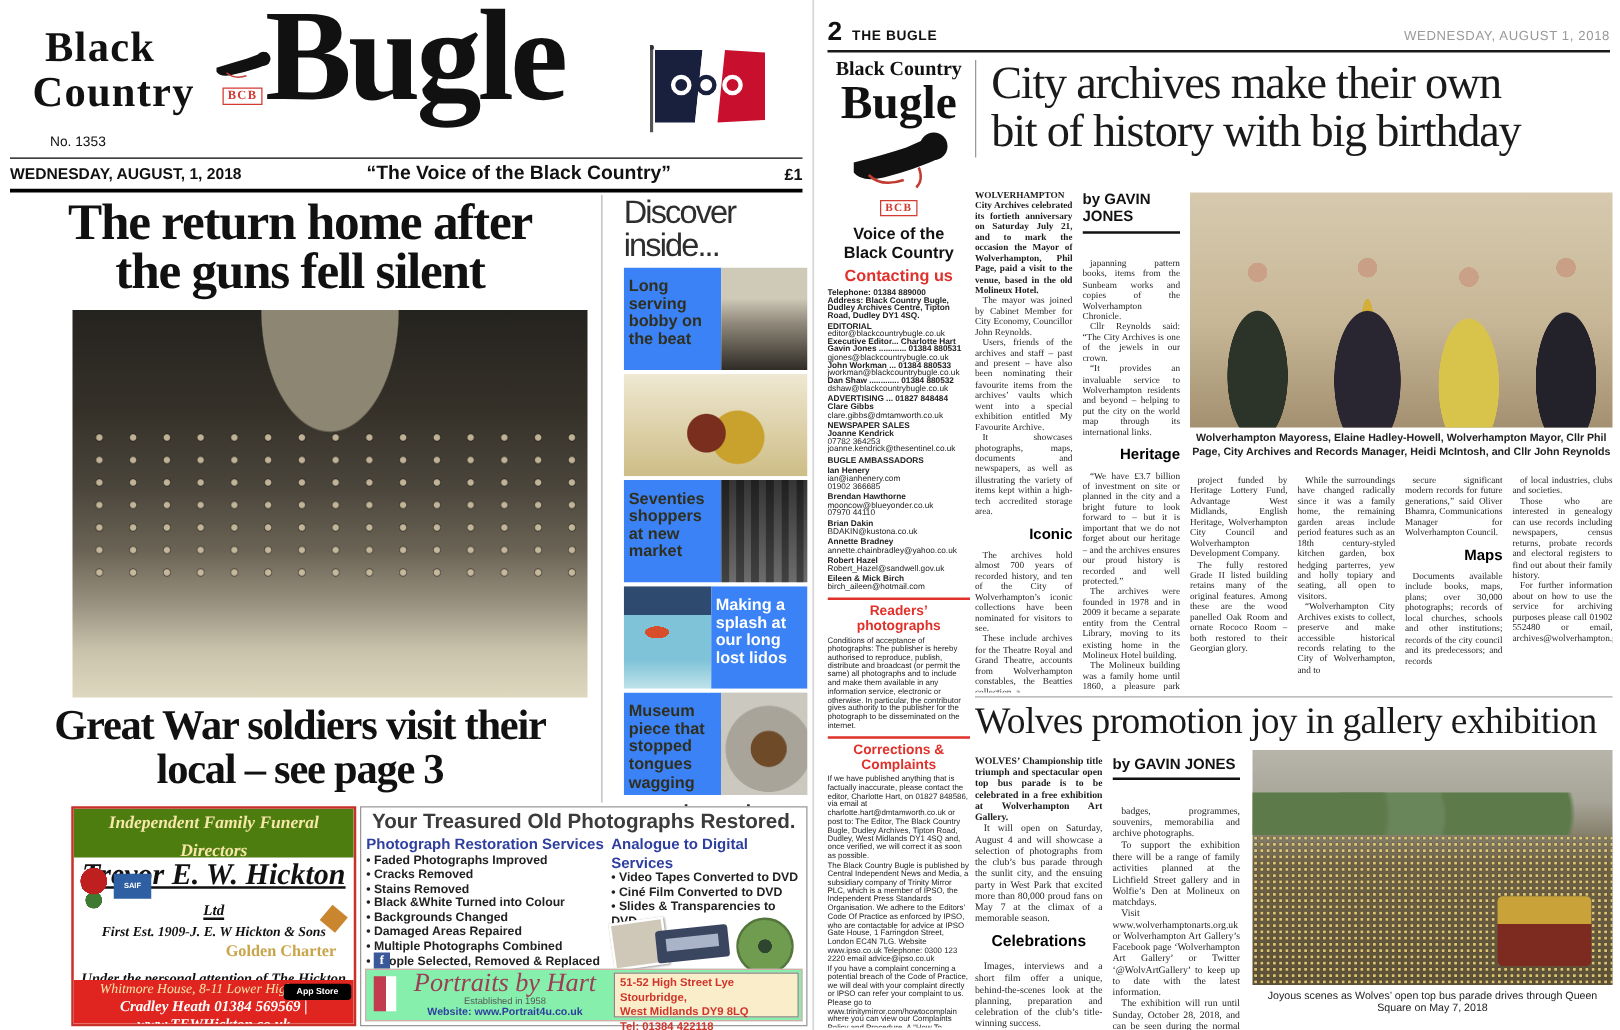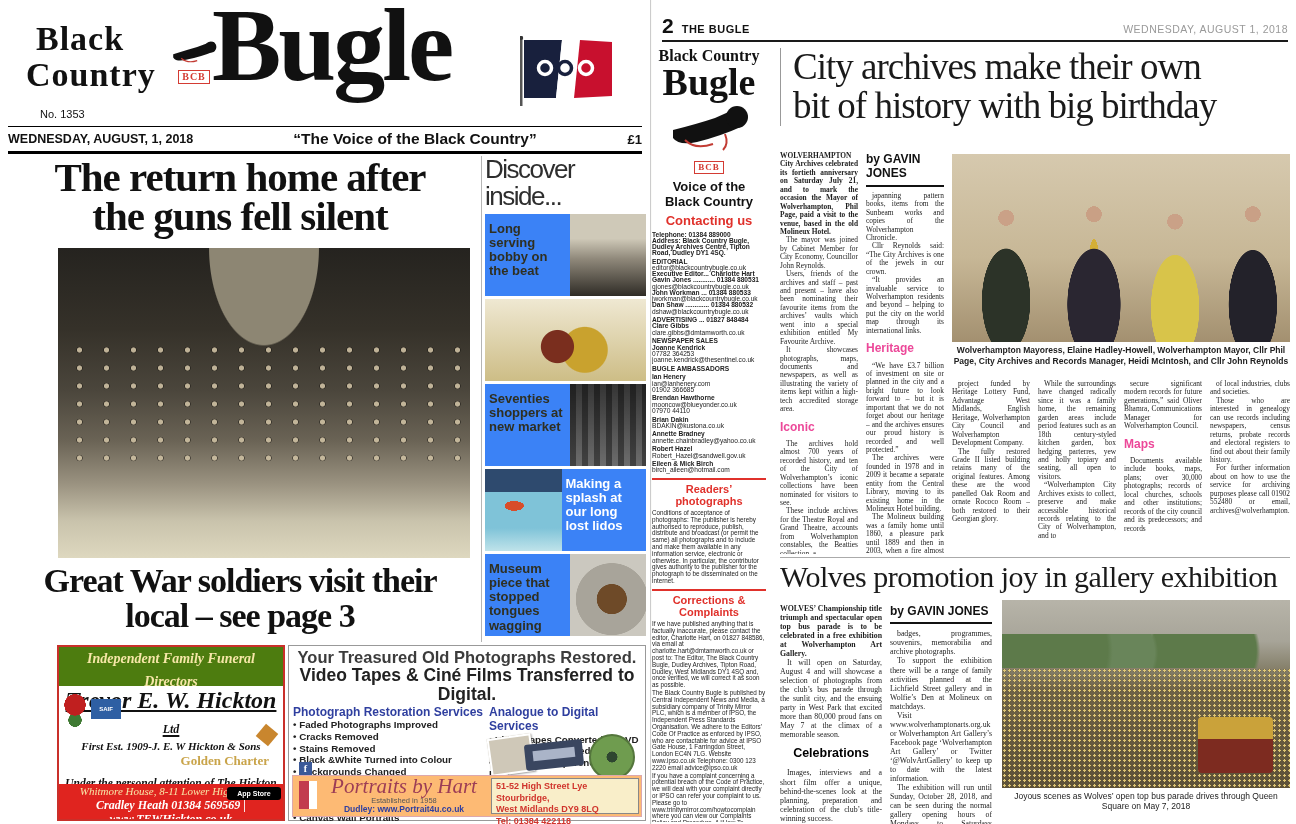--- a/index.html
+++ b/index.html
@@ -17,21 +17,21 @@
   .m-daterow{position:absolute;left:8px;top:126px;width:634px;height:24px;border-top:1.5px solid #000;border-bottom:3px solid #000;display:flex;align-items:center}
   .m-date{font:bold 12.5px "Liberation Sans",sans-serif;flex:0 0 215px}
   .m-tag{font:bold 15.5px "Liberation Sans",sans-serif;flex:1;text-align:center}
   .m-price{font:bold 13px "Liberation Sans",sans-serif;flex:0 0 35px;text-align:right}
   .f-headline{position:absolute;left:0;top:158px;width:480px;text-align:center;font:bold 41px/0.96 "Liberation Serif",serif;letter-spacing:-1px}
   .f-photo{position:absolute;left:58px;top:248px;width:412px;height:310px;background:linear-gradient(180deg,#25231f 0%,#353129 26%,#4b463c 46%,#6a6355 62%,#9a9280 76%,#c9c3ac 88%,#ded8bf 100%)}
   .f-photo .arch{position:absolute;left:33%;top:0;width:34%;height:40%;background:radial-gradient(ellipse at 50% 0%,#8d8673 0 55%,rgba(0,0,0,0) 56%)}
   .f-photo .faces{position:absolute;left:2%;right:2%;top:30%;height:42%;background-image:radial-gradient(circle,#cdbfa2 2.2px,rgba(20,18,14,.55) 3px,rgba(0,0,0,0) 3.6px);background-size:27px 18px;opacity:.9}
   .f-subhead{position:absolute;left:0;top:564px;width:480px;text-align:center;font:bold 34px/1.02 "Liberation Serif",serif;letter-spacing:-1px}
   
-  .discover{position:absolute;left:481px;top:156px;width:165px;height:486px;border-left:1px solid #b5b5b5;padding-left:3px;box-sizing:border-box}
+  .discover{position:absolute;left:481px;top:156px;width:165px;height:486px;border-left:1px solid #b5b5b5;padding-left:17px;box-sizing:border-box}
   .d-title{font:26px/1.05 "Liberation Sans",sans-serif;color:#2e2e2e;letter-spacing:-1.5px}
   .d-tile{height:82px;margin-top:3px;display:flex;overflow:hidden}
   .d-lab{flex:1;background:#3b82f6;font:bold 13px/1.1 "Liberation Sans",sans-serif;padding:8px 4px;color:#2f2f20}
   .d-tile.w .d-lab{color:#fff}
   .d-img{flex:1}
   .ti1{background:linear-gradient(180deg,#cfc9b8 0 30%,#8f887a 55%,#2f2c26 100%)}
   .ti2{background:radial-gradient(circle at 45% 58%,#7a2e1e 0 16%,rgba(0,0,0,0) 17%),radial-gradient(circle at 62% 62%,#c9a22e 0 20%,rgba(0,0,0,0) 21%),linear-gradient(180deg,#efe8d2,#cdbd86)}
   .ti3{background:repeating-linear-gradient(90deg,#6d6d6d 0 6px,#b5b5b5 6px 12px),linear-gradient(180deg,#4a4a4a,#999);background-blend-mode:multiply}
   .ti4{background:radial-gradient(ellipse 16px 8px at 38% 45%,#d84d2a 0 60%,rgba(0,0,0,0) 61%),linear-gradient(180deg,#2e4a6e 0 28%,#7fc3d8 28% 72%,#bfe3ea 100%)}
   .ti5{background:radial-gradient(circle at 55% 55%,#6e4a28 0 24%,#a8a49a 25% 58%,#cbc8bf 59%),#d5d2c9}
@@ -59,57 +59,57 @@
   .ap-cols{display:flex;margin-top:2px}
   .ap-c1{width:196px}.ap-c2{flex:1}
   .ap-h{font:bold 12px/1.2 "Liberation Sans",sans-serif;color:#2f3f9f}
   .blt{font:bold 9.8px/1.18 "Liberation Sans",sans-serif;color:#222}
   .blt::before{content:"• "}
   .ap-fb{position:absolute;left:10px;top:116px;width:13px;height:13px;background:#3b5998;color:#fff;font:bold 10px/13px "Liberation Serif",serif;text-align:center}
   .ap-photos{position:absolute;left:200px;top:90px;width:40px;height:34px;background:#cfc8b8;border:2px solid #fff;transform:rotate(-8deg);box-shadow:1px 1px 2px rgba(0,0,0,.4)}
   .ap-vhs{position:absolute;left:236px;top:96px;width:58px;height:26px;background:#3a4660;border-radius:3px;transform:rotate(-6deg)}
   .ap-vhs::after{content:"";position:absolute;left:8px;top:7px;right:8px;height:10px;background:#aab4c8}
   .ap-reel{position:absolute;left:300px;top:88px;width:42px;height:42px;border-radius:50%;background:radial-gradient(circle,#2e4630 0 18%,#6f9c4f 19% 100%);border:2px solid #54763c}
-  .ap-hart{position:absolute;left:3px;bottom:3px;width:350px;height:42px;background:#fdba74;border:1px solid #dca8ad;display:flex;box-sizing:border-box}
+  .ap-hart{position:absolute;left:3px;bottom:3px;width:350px;height:42px;background:#86efac;border:1px solid #dca8ad;display:flex;box-sizing:border-box}
   .hart-icon{width:18px;height:28px;margin:5px 2px 0 6px;background:linear-gradient(90deg,#c23b4e 0 55%,#fff 55%)}
   .hart-mid{flex:1;text-align:center}
   .hart-name{font:italic 21px/21px "Liberation Serif",serif;color:#9c3d56}
   .hart-est{font:7.5px/8px "Liberation Sans",sans-serif;color:#555}
   .hart-web{font:bold 8.5px/9px "Liberation Sans",sans-serif;color:#2f3f9f}
   .hart-addr{width:148px;background:#f9eec9;border:1px solid #888;margin:2px;padding:2px 4px;color:#d0342c;font:bold 9px/1.3 "Liberation Sans",sans-serif;box-sizing:border-box}
   
   #p2{position:absolute;left:652px;top:0;width:644px;height:824px;background:#fff}
   .p2h{position:absolute;left:10px;top:14px;right:8px;height:26px;border-bottom:2.5px solid #1a1a1a;display:flex;align-items:baseline}
   .p2-no{font:bold 21px "Liberation Sans",sans-serif}
   .p2-paper{font:bold 11px "Liberation Sans",sans-serif;margin-left:8px;letter-spacing:.5px}
   .p2-date{margin-left:auto;font:10.5px "Liberation Sans",sans-serif;color:#999;letter-spacing:.5px}
-  .p2-left{position:absolute;left:0;top:48px;width:114px;bottom:2px;overflow:hidden;text-align:center}
+  .p2-left{position:absolute;left:10px;top:48px;width:114px;bottom:2px;overflow:hidden;text-align:center}
   .l-bc{font:bold 16px/1 "Liberation Serif",serif;letter-spacing:0}
   .l-bugle{font:bold 38px/0.95 "Liberation Serif",serif}
   .l-horn{width:84px;height:56px;margin:0 auto;display:block}
   .l-bcb{display:inline-block;color:#d43b33;border:1px solid #d43b33;font:bold 9px/11px "Liberation Serif",serif;padding:0 3px;letter-spacing:1px;margin-top:-4px}
   .l-voice{font:bold 13px/1.15 "Liberation Sans",sans-serif;margin-top:6px}
   .l-contacting{font:bold 13px/1.2 "Liberation Sans",sans-serif;color:#e0312b;margin:3px 0 3px}
   .l-lines{text-align:left}
   .cl{font:6.6px/6.2px "Liberation Sans",sans-serif;color:#222}
   .cl.b{font-weight:bold}
   .cl.gap{margin-top:2.5px}
   .l-redrule{height:2px;background:#e0312b;margin:4px 0 3px}
   .l-rh{font:bold 11px/1.15 "Liberation Sans",sans-serif;color:#e0312b;margin:1px 0 2px}
   .l-body,.cp{font:6.3px/6.8px "Liberation Sans",sans-serif;text-align:left;color:#222}
   .cp{margin-bottom:1px}
   .p2-main{position:absolute;left:128px;top:48px;right:6px;bottom:0}
   .a1-h{border-left:1px solid #999;padding-left:12px;font:400 37px/1.05 "Liberation Serif",serif;letter-spacing:-1px;color:#1a1a1a}
-  .byline{font:bold 12px/1.2 "Liberation Sans",sans-serif;border-bottom:2px solid #111;padding-bottom:4px;margin-bottom:5px}
+  .byline{font:bold 12px/1.2 "Liberation Sans",sans-serif;border-bottom:2px solid #111;padding-bottom:4px;margin-bottom:20px}
   .col{position:absolute;overflow:hidden}
   .c1{left:0;top:104px;width:78px;height:402px}
   .c2{left:86px;top:104px;width:78px;height:402px}
   .para{font:7.4px/1.14 "Liberation Serif",serif;text-align:justify;text-indent:6px;color:#1c1c1c}
   .para.lede{font-weight:bold;text-indent:0}
-  .para.sub{font:bold 12px/1.2 "Liberation Sans",sans-serif;text-align:left;text-indent:0;margin:6px 0;color:#ec4899}
+  .para.sub{font:bold 12px/1.2 "Liberation Sans",sans-serif;text-align:right;text-indent:0;margin:6px 0;color:#000000}
   .a1-photo{position:absolute;left:172px;top:106px;right:0;height:188px;background:radial-gradient(ellipse 40px 86px at 16% 78%,#2c3328 0 60%,rgba(0,0,0,0) 61%),radial-gradient(ellipse 13px 13px at 16% 34%,#caa187 0 60%,rgba(0,0,0,0) 61%),radial-gradient(ellipse 44px 92px at 42% 80%,#2a2631 0 60%,rgba(0,0,0,0) 61%),radial-gradient(ellipse 13px 13px at 42% 32%,#c9a085 0 60%,rgba(0,0,0,0) 61%),radial-gradient(ellipse 8px 30px at 42% 55%,#d4af37 0 60%,rgba(0,0,0,0) 61%),radial-gradient(ellipse 40px 88px at 66% 82%,#d8c44a 0 60%,rgba(0,0,0,0) 61%),radial-gradient(ellipse 13px 13px at 66% 36%,#caa187 0 60%,rgba(0,0,0,0) 61%),radial-gradient(ellipse 40px 90px at 89% 80%,#23222a 0 60%,rgba(0,0,0,0) 61%),radial-gradient(ellipse 13px 13px at 89% 32%,#c9a086 0 60%,rgba(0,0,0,0) 61%),linear-gradient(180deg,#d6c9ae 0%,#c7b796 55%,#a39070 100%)}
   .a1-cap{position:absolute;left:172px;top:297px;right:0;font:bold 8.5px/1.25 "Liberation Sans",sans-serif;text-align:center;color:#222}
   .c3{left:172px;top:332px;width:78px;height:172px}
   .c4{left:258px;top:332px;width:78px;height:172px}
   .c5{left:344px;top:332px;width:78px;height:172px}
   .c6{left:430px;top:332px;width:80px;height:172px}
   .divider{position:absolute;left:0;right:0;top:509px;height:1px;background:#aaa}
   .a2-h{position:absolute;left:0;top:514px;font:400 30px/1 "Liberation Serif",serif;white-space:nowrap;letter-spacing:-0.5px;color:#1a1a1a}
   .a2c1{left:0;top:556px;width:102px;height:266px}
   .a2c2{left:110px;top:556px;width:102px;height:266px}
@@ -205,21 +205,20 @@
     <div class="ah-l2">Providing a Professional, 24 Hour Service in All Areas.</div>
     <div class="ah-bot">
       <div class="ah-addr">Whitmore House, 8-11 Lower High Street</div>
       <div class="ah-tel">Cradley Heath 01384 569569 | www.TEWHickton.co.uk</div>
     </div>
     <div class="ah-app">App Store</div>
   </div>
 
   <div class="ad-p">
     <div class="ap-t1">Your Treasured Old Photographs Restored.</div>
-    <div class="ap-t2">Video Tapes &amp; Ciné Films Transferred to Digital.</div>
     <div class="ap-cols">
       <div class="ap-c1">
         <div class="ap-h">Photograph Restoration Services</div>
         <div>
             <div class="blt">Faded Photographs Improved</div>
             <div class="blt">Cracks Removed</div>
             <div class="blt">Stains Removed</div>
             <div class="blt">Black &amp;White Turned into Colour</div>
             <div class="blt">Backgrounds Changed</div>
             <div class="blt">Damaged Areas Repaired</div>
@@ -240,21 +239,21 @@
     </div>
     <div class="ap-fb">f</div>
     <div class="ap-photos"></div>
     <div class="ap-vhs"></div>
     <div class="ap-reel"></div>
     <div class="ap-hart">
       <div class="hart-icon"></div>
       <div class="hart-mid">
         <div class="hart-name">Portraits by Hart</div>
         <div class="hart-est">Established in 1958</div>
-        <div class="hart-web">Dudley: www.Portrait4u.co.uk</div>
+        <div class="hart-web">Website: www.Portrait4u.co.uk</div>
       </div>
       <div class="hart-addr">
         <div>51-52 High Street Lye Stourbridge,</div>
         <div>West Midlands DY9 8LQ</div>
         <div>Tel: 01384 422118</div>
       </div>
     </div>
   </div>
 </div>
 

